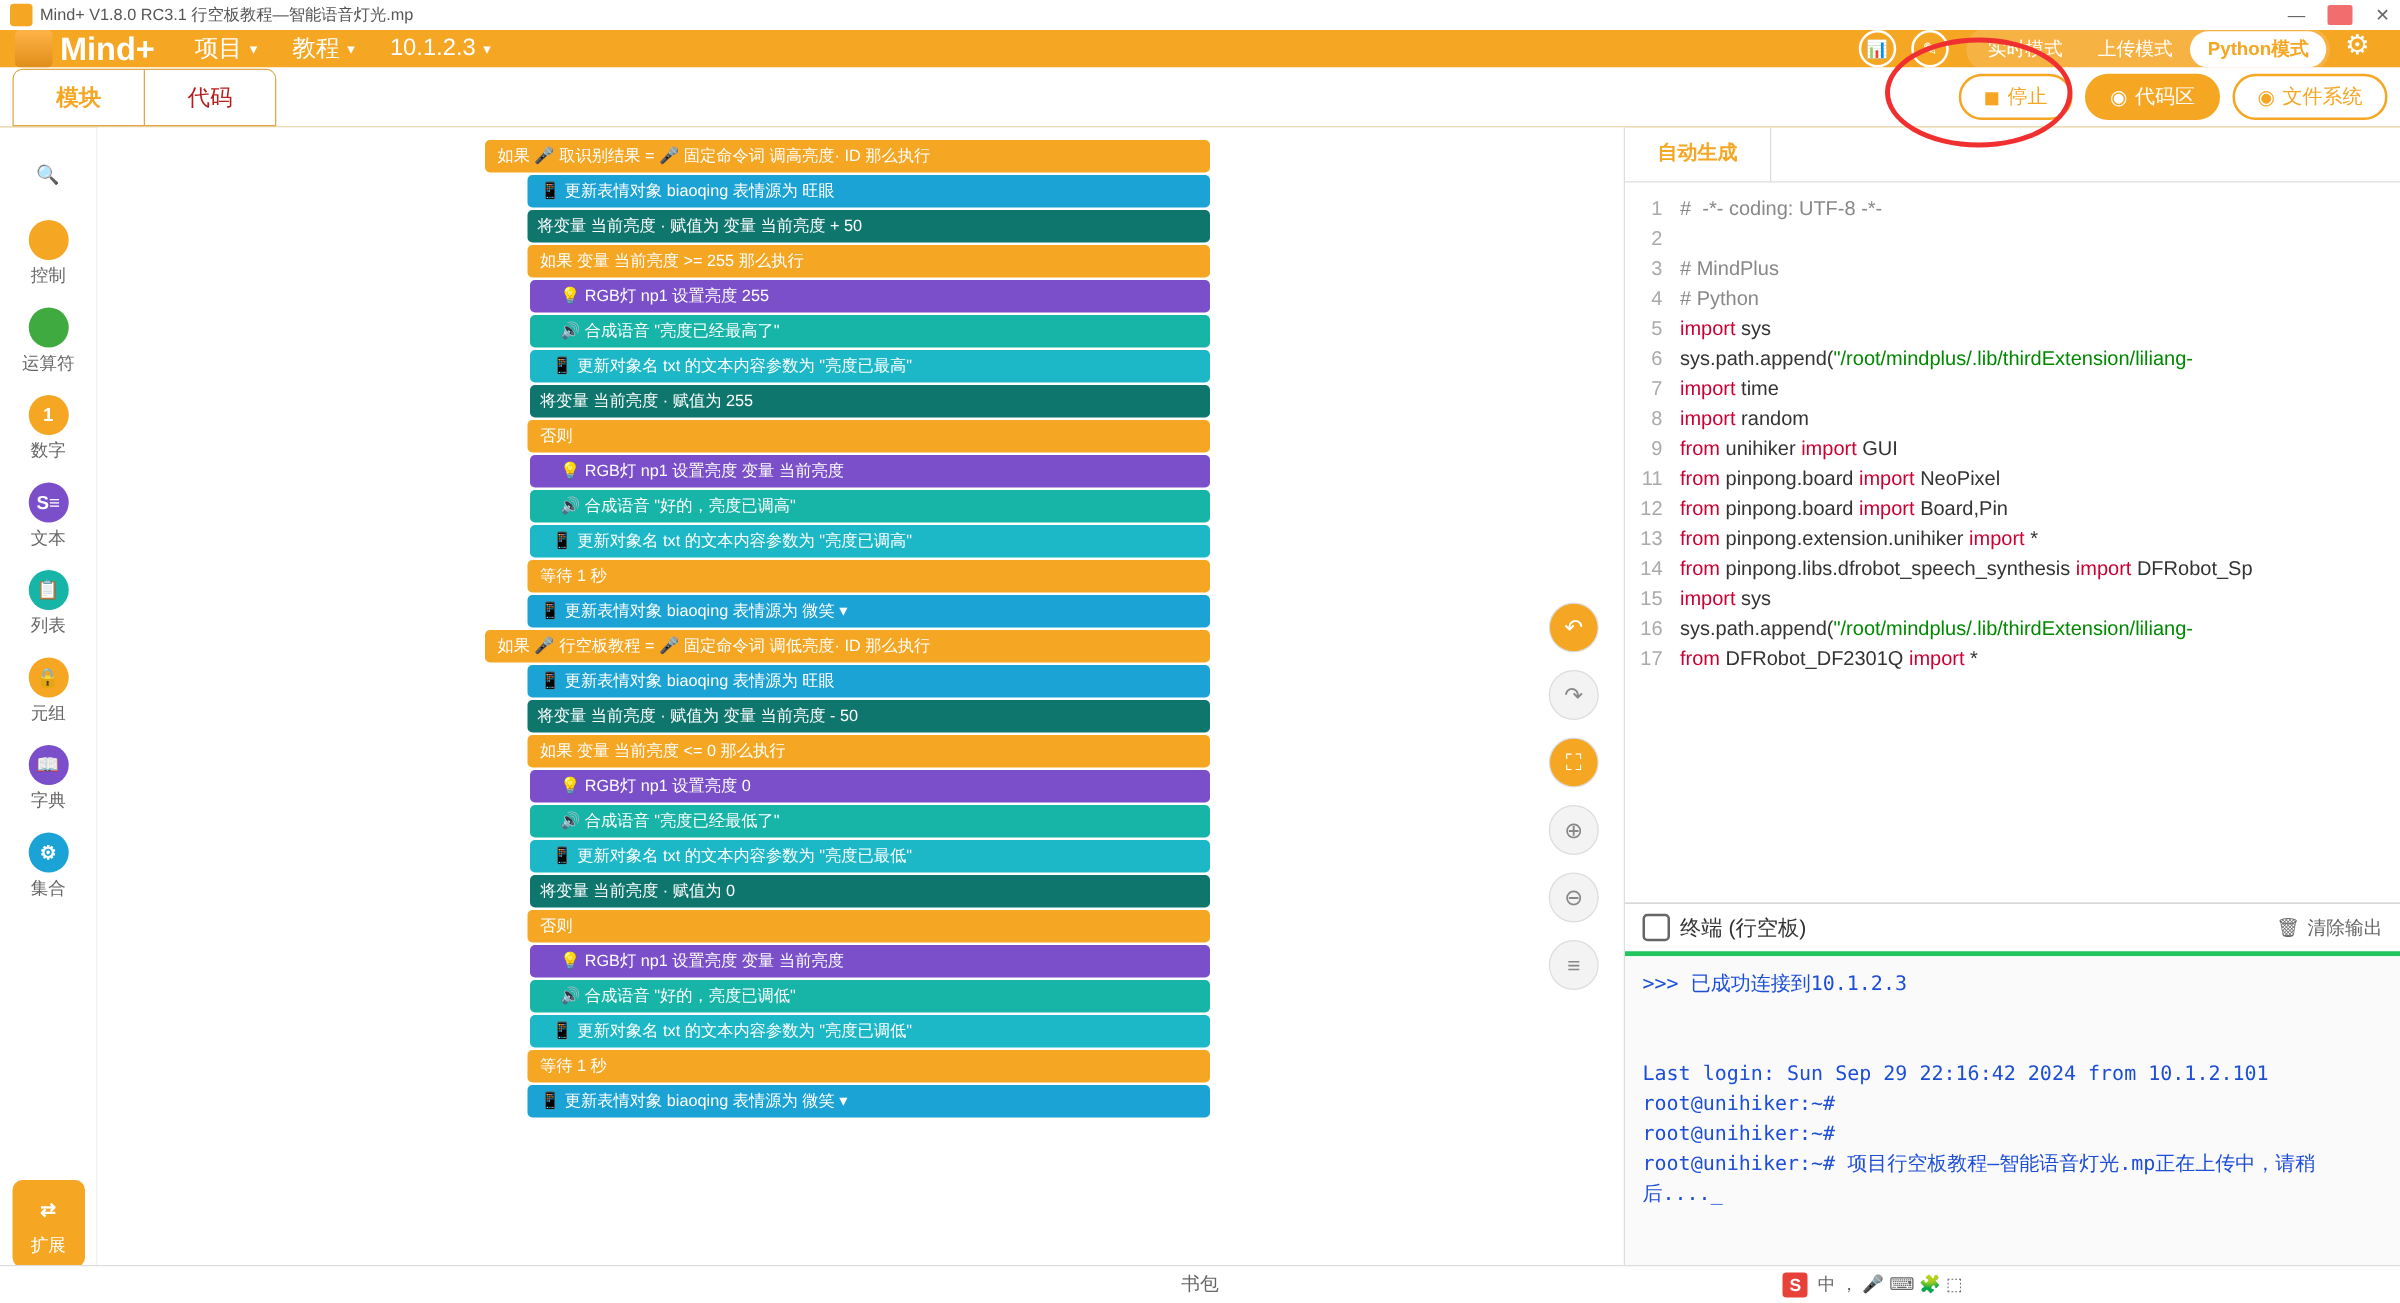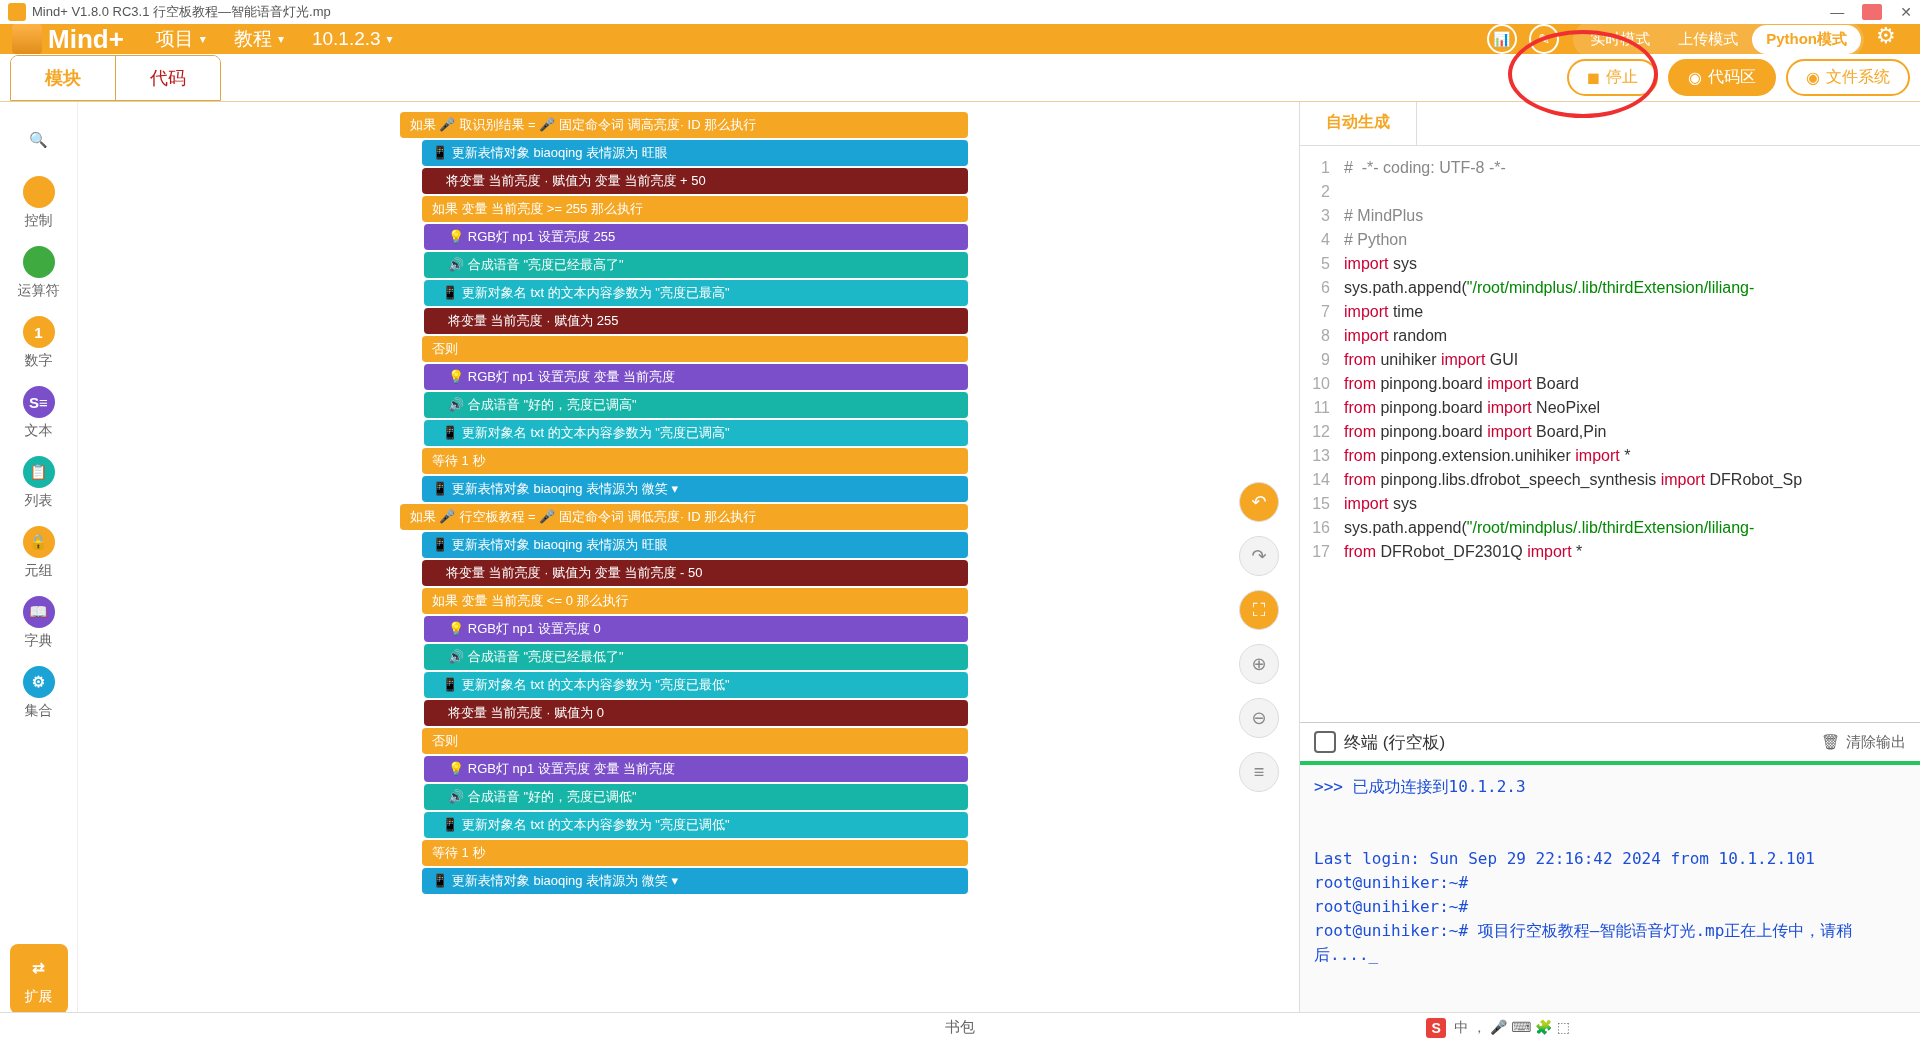--- a/index.html
+++ b/index.html
@@ -42,23 +42,23 @@
 .catbar { width: 78px; background: #fff; border-right: 1px solid #eee; display: flex; flex-direction: column; align-items: center; padding-top: 14px; gap: 2px; }
 .catitem { display: flex; flex-direction: column; align-items: center; padding: 8px 0; font-size: 14px; color: #666; width: 100%; }
 .catitem .cicon { width: 32px; height: 32px; border-radius: 50%; margin-bottom: 4px; display: flex; align-items: center; justify-content: center; color: #fff; font-size: 15px; font-weight: bold; }
 .catitem.ext { margin-top: auto; background: #f5a623; color: #fff; border-radius: 8px; padding: 8px 4px; margin-bottom: 8px; width: 58px; }
 .catitem.ext .cicon { background: transparent; }
 
 
 .canvas { flex: 1; background: #fff; position: relative; overflow: hidden; border-right: 1px solid #ddd; }
 .blockstack { position: absolute; left: 310px; top: 10px; width: 580px; }
 .blk { border-radius: 4px; padding: 4px 10px; color: #fff; font-size: 13px; margin-bottom: 2px; height: 26px; display: flex; align-items: center; gap: 6px; white-space: nowrap; }
-.c-orange { background: #f5a623; margin-left: 12px; }
+.c-orange { background: #f5a623; }
 .c-blue { background: #1aa3d4; }
-.c-red { background: #7f1d1d; padding-left: 24px; }
+.c-red { background: #0f766e; padding-left: 8px; }
 .c-purple { background: #7a4fc9; padding-left: 24px; }
 .c-teal { background: #17b5a8; padding-left: 24px; }
 .c-cyan { background: #1db8c8; padding-left: 18px; }
 .indent1 { margin-left: 34px; }
 .indent2 { margin-left: 36px; }
 .canvas-ctrls { position: absolute; right: 20px; top: 380px; display: flex; flex-direction: column; gap: 14px; }
 .canvas-ctrls .cc { width: 40px; height: 40px; border-radius: 50%; background: #f3f3f3; border: 1px solid #ddd; display: flex; align-items: center; justify-content: center; color: #888; font-size: 18px; }
 .canvas-ctrls .cc.amber { background: #f5a623; color: #fff; }
 
 
@@ -270,24 +270,20 @@
         </div>
         <div class="codeline">
           <span class="ln">8</span>
           <span class="ct tok-pl"><span class="tok-kw">import</span> random</span>
         </div>
         <div class="codeline">
           <span class="ln">9</span>
           <span class="ct tok-pl"><span class="tok-kw">from</span> unihiker <span class="tok-kw">import</span> GUI</span>
         </div>
         <div class="codeline">
-          <span class="ln">10</span>
-          <span class="ct tok-pl"><span class="tok-kw">from</span> pinpong.board <span class="tok-kw">import</span> Board</span>
-        </div>
-        <div class="codeline">
           <span class="ln">11</span>
           <span class="ct tok-pl"><span class="tok-kw">from</span> pinpong.board <span class="tok-kw">import</span> NeoPixel</span>
         </div>
         <div class="codeline">
           <span class="ln">12</span>
           <span class="ct tok-pl"><span class="tok-kw">from</span> pinpong.board <span class="tok-kw">import</span> Board,Pin</span>
         </div>
         <div class="codeline">
           <span class="ln">13</span>
           <span class="ct tok-pl"><span class="tok-kw">from</span> pinpong.extension.unihiker <span class="tok-kw">import</span> *</span>

